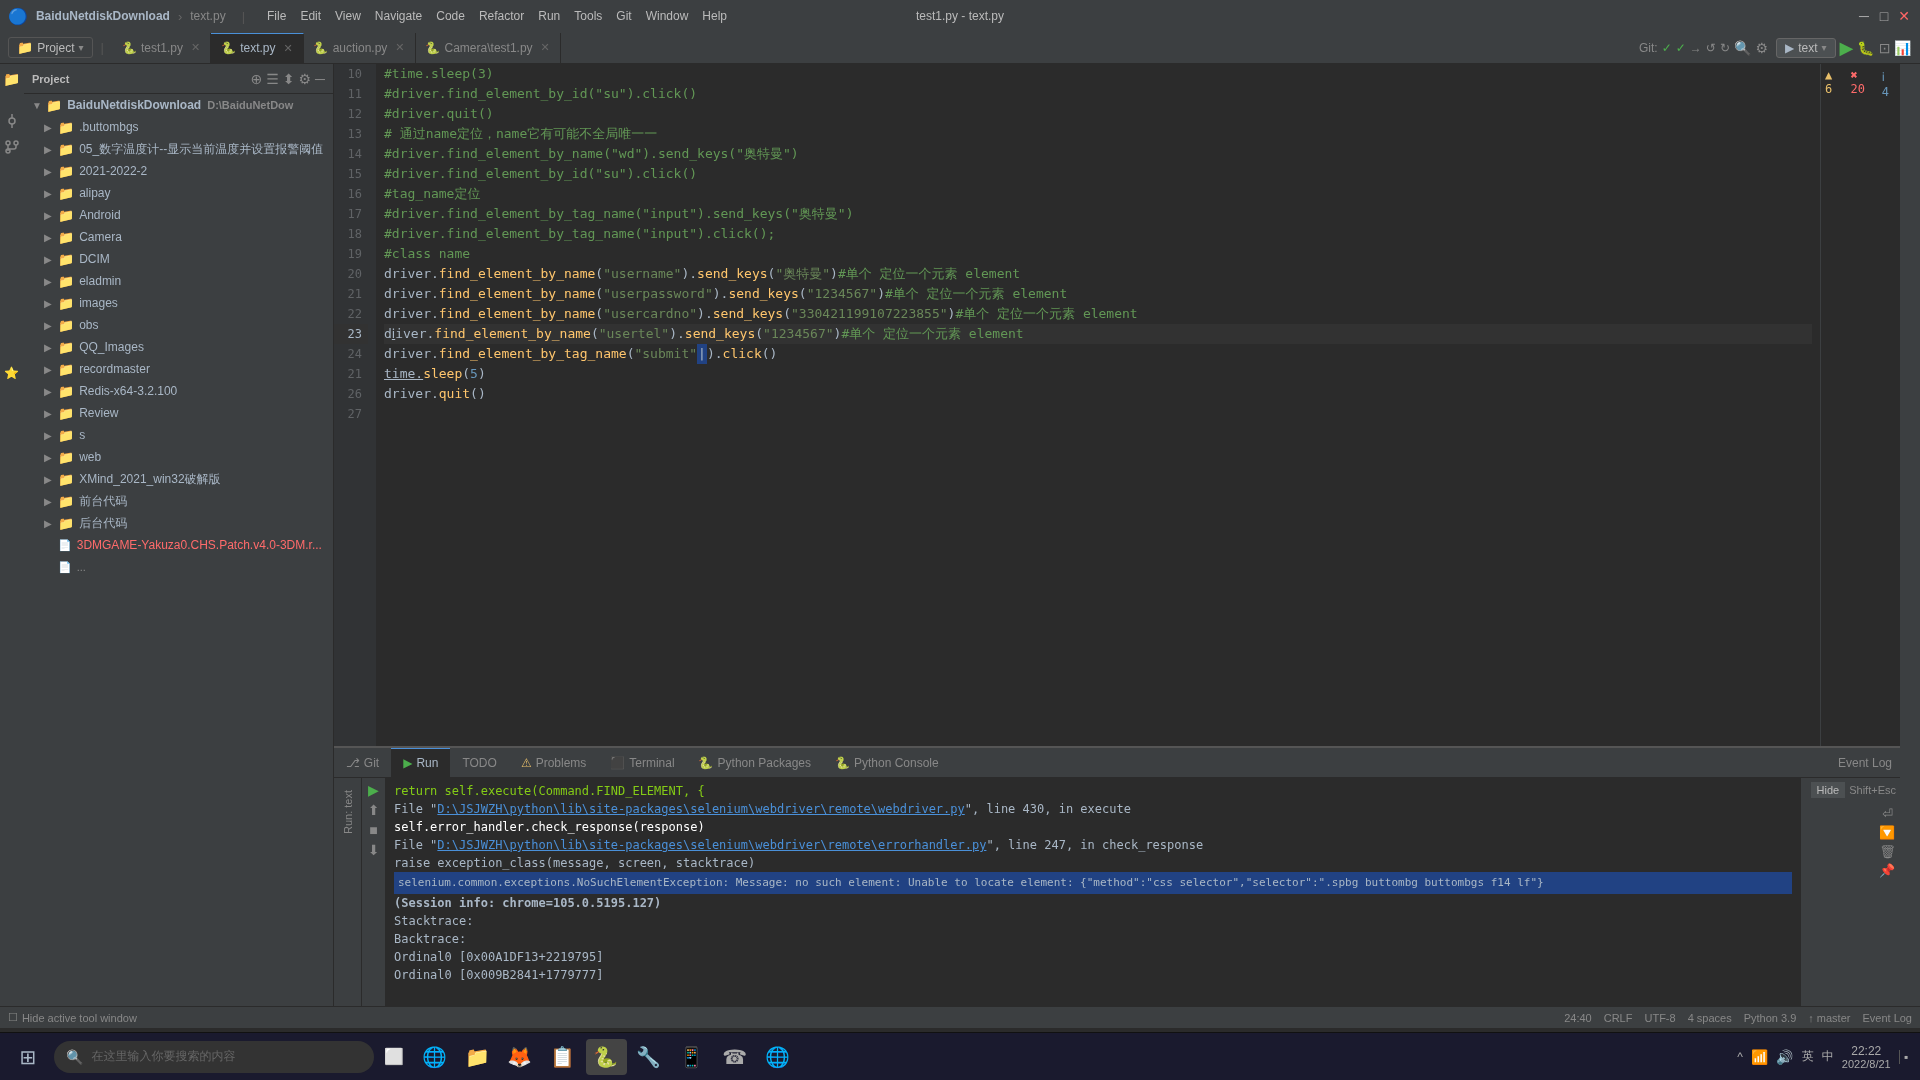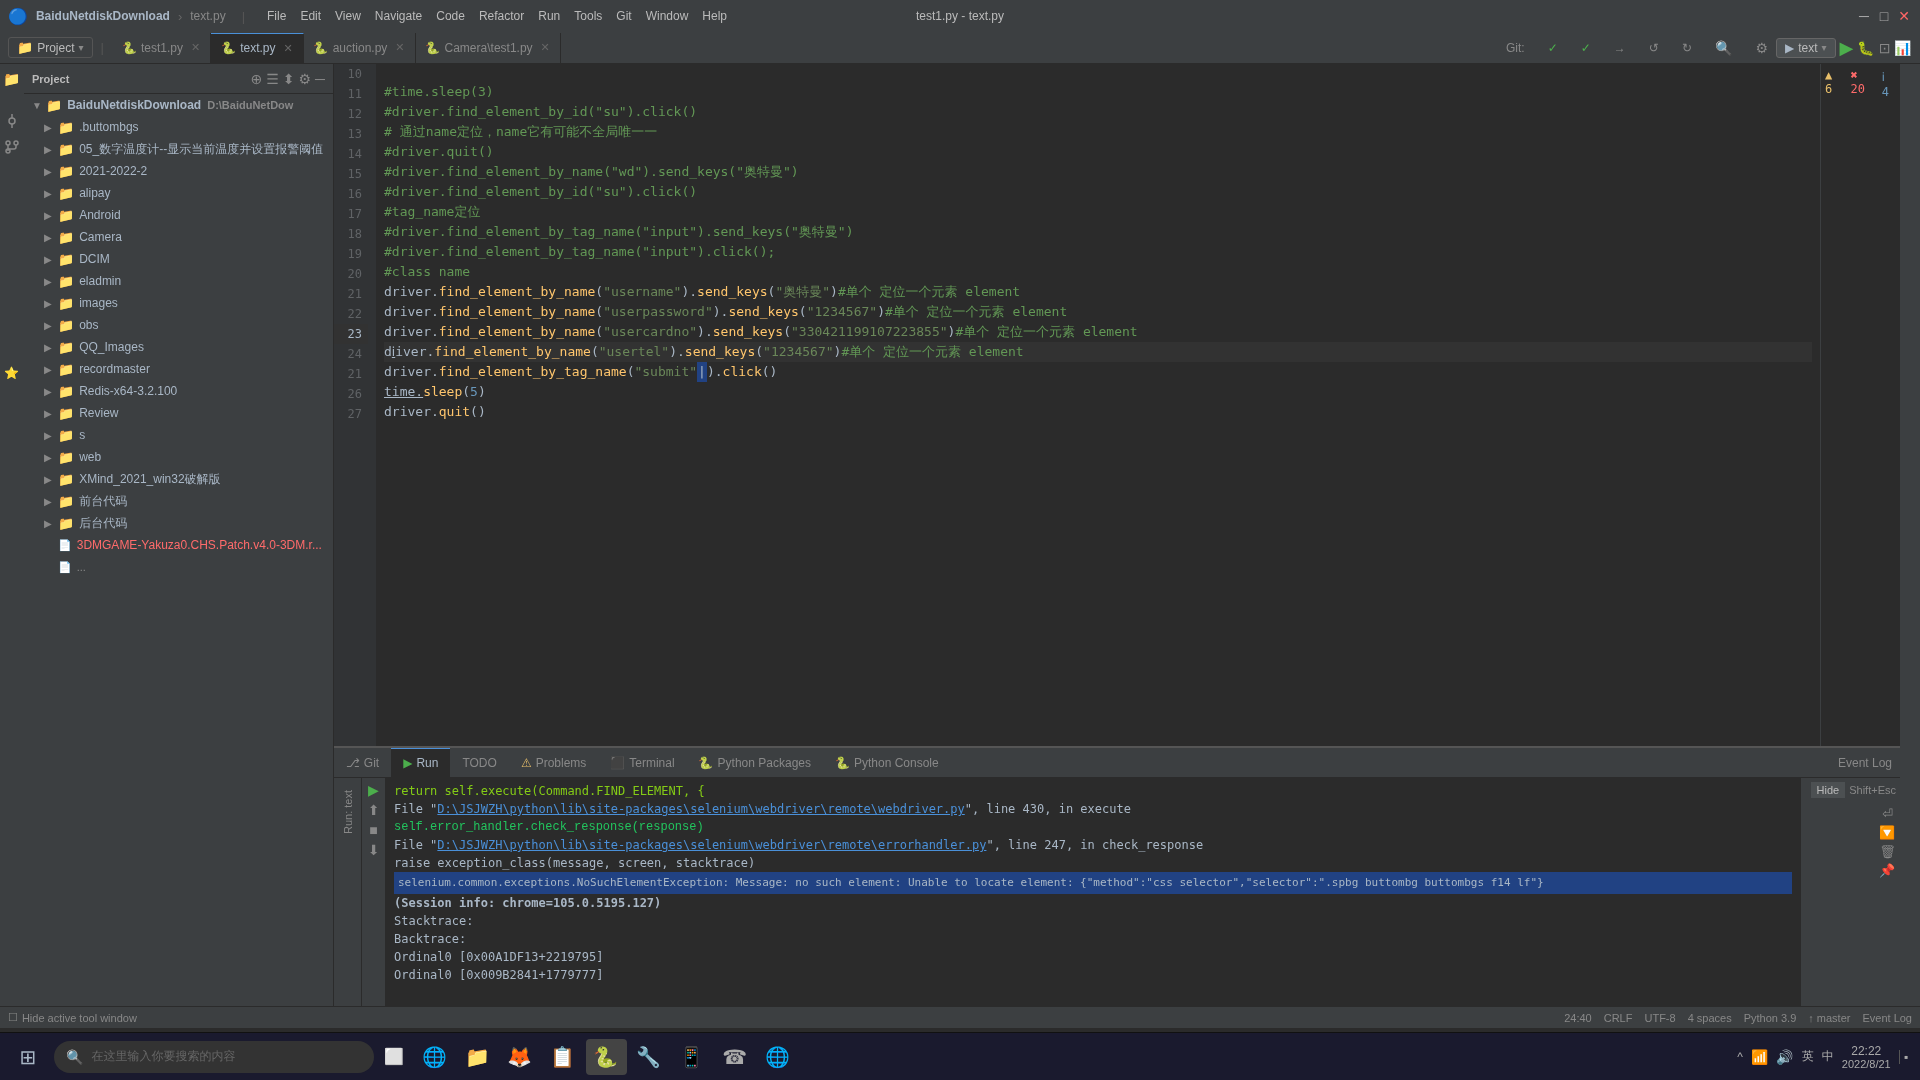--- a/index.html
+++ b/index.html
@@ -137,21 +137,21 @@
       <span style="color:#6a8759;">🐍</span>
       <span>auction.py</span>
       <span class="close-x">✕</span>
     </div>
     <div class="tab">
       <span style="color:#6a8759;">🐍</span>
       <span>Camera\test1.py</span>
       <span class="close-x">✕</span>
     </div>
   </div>
-  <div style="display:flex;align-items:center;gap:23px;margin-left:auto;">
+  <div style="display:flex;align-items:center;gap:4px;margin-left:auto;">
     <span style="color:#888;font-size:12px;">Git:</span>
     <span style="color:#4cae4c;font-size:12px;">✓</span>
     <span style="color:#4cae4c;font-size:12px;">✓</span>
     <span style="color:#888;font-size:12px;">→</span>
     <span style="color:#888;font-size:12px;">↺</span>
     <span style="color:#888;font-size:12px;">↻</span>
     <span style="color:#888;font-size:14px;">🔍</span>
     <span style="color:#888;font-size:14px;">⚙</span>
   </div>
 
@@ -335,25 +335,25 @@
         <div class="line-num">20</div>
         <div class="line-num">21</div>
         <div class="line-num">22</div>
         <div class="line-num" style="background:#323232; color:#a9b7c6;">23</div>
         <div class="line-num">24</div>
         <div class="line-num">21</div>
         <div class="line-num">26</div>
         <div class="line-num">27</div>
       </div>
 
-      <div id="code-content" style="flex:1; padding:18px 8px; line-height:20px; overflow:auto; background:#2b2b2b;">
+      <div id="code-content" style="flex:1; padding:0 8px; line-height:20px; overflow:auto; background:#2b2b2b;">
         <div class="code-line"><span class="comment">#time.sleep(3)</span></div>
         <div class="code-line"><span class="comment">#driver.find_element_by_id("su").click()</span></div>
+        <div class="code-line"><span class="comment">#driver.quit()</span></div>
         <div class="code-line"><span class="comment"># 通过name定位，name它有可能不全局唯一一</span></div>
-        <div class="code-line"><span class="comment">#driver.quit()</span></div>
         <div class="code-line"><span class="comment">#driver.find_element_by_name("wd").send_keys("奥特曼")</span></div>
         <div class="code-line"><span class="comment">#driver.find_element_by_id("su").click()</span></div>
         <div class="code-line"><span class="comment">#tag_name定位</span></div>
         <div class="code-line"><span class="comment">#driver.find_element_by_tag_name("input").send_keys("奥特曼")</span></div>
         <div class="code-line"><span class="comment">#driver.find_element_by_tag_name("input").click();</span></div>
         <div class="code-line"><span class="comment">#class name</span></div>
         <div class="code-line">
           <span style="color:#a9b7c6;">driver.</span><span class="function">find_element_by_name</span><span style="color:#a9b7c6;">(</span><span class="string">"username"</span><span style="color:#a9b7c6;">).</span><span class="function">send_keys</span><span style="color:#a9b7c6;">(</span><span class="string">"奥特曼"</span><span style="color:#a9b7c6;">)</span><span class="comment">#单个 定位一个元素 element</span>
         </div>
         <div class="code-line">
@@ -437,21 +437,21 @@
         <div id="run-content" style="flex:1; overflow-y:auto; padding:4px 8px; font-family:'Consolas',monospace; font-size:12px; line-height:18px;">
           <div class="run-line">
               <span style="color:#84cc16;">    return self.execute(Command.FIND_ELEMENT, {</span>
             </div>
           <div class="run-line link-line">
             <span style="color:#a9b7c6;">  File "</span>
               <span class="link">D:\JSJWZH\python\lib\site-packages\selenium\webdriver\remote\webdriver.py</span>
               <span style="color:#a9b7c6;">", line 430, in execute</span>
           </div>
           <div class="run-line">
-              <span style="color:#22c55e;font-family:Liberation Mono, monospace;">    self.error_handler.check_response(response)</span>
+              <span style="color:#ffffff;">    self.error_handler.check_response(response)</span>
             </div>
           <div class="run-line link-line">
             <span style="color:#a9b7c6;">  File "</span>
               <span class="link">D:\JSJWZH\python\lib\site-packages\selenium\webdriver\remote\errorhandler.py</span>
               <span style="color:#a9b7c6;">", line 247, in check_response</span>
           </div>
           <div class="run-line">
               <span style="color:#a9b7c6;">    raise exception_class(message, screen, stacktrace)</span>
             </div>
           <div class="run-line selected-line" style="background:#214283; padding:2px 4px;">

